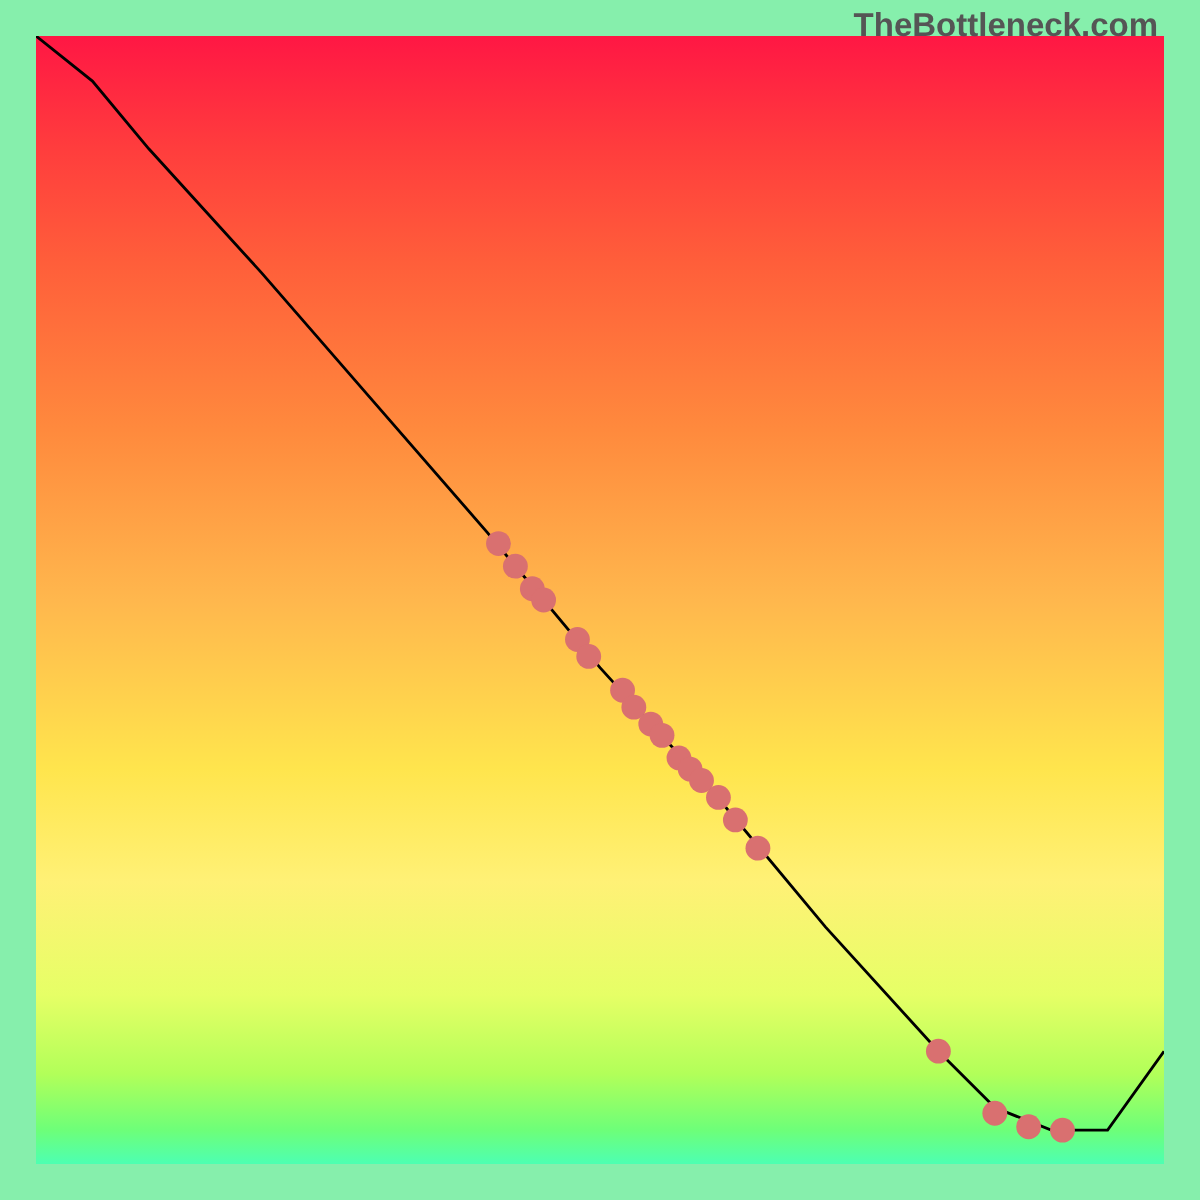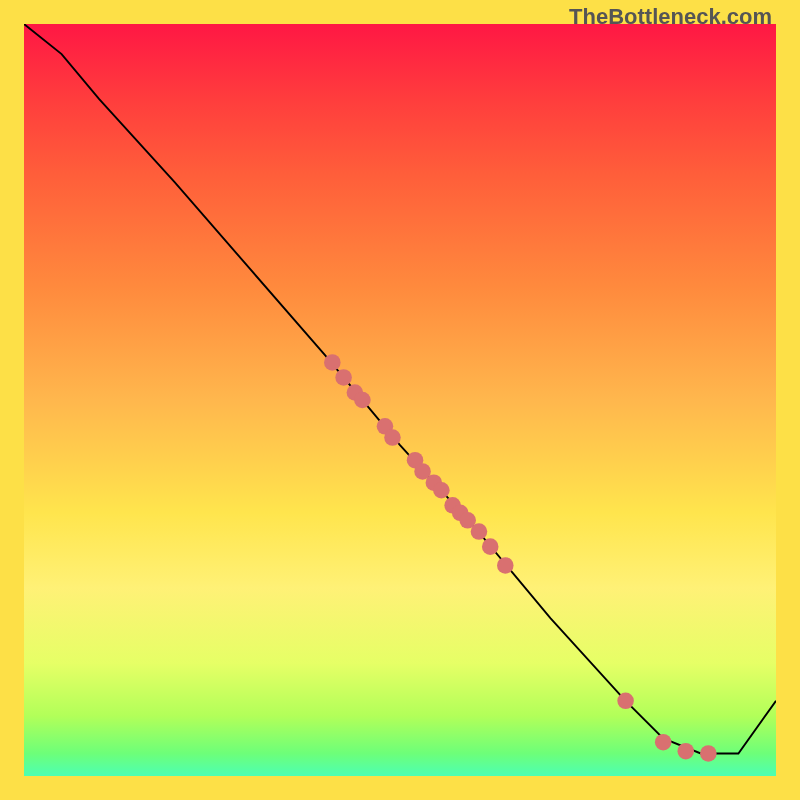--- a/index.html
+++ b/index.html
@@ -1,21 +1,21 @@
 <!DOCTYPE html>
 <html><head>
 <meta charset="utf-8">
 <style>
   * { margin: 0; padding: 0; box-sizing: border-box; }
   body { width: 800px; height: 800px; overflow: hidden; position: relative; font-family: Arial, sans-serif; }
   .chart-container {
     width: 800px;
     height: 800px;
     position: relative;
-    background: #fde047;
+    background: #86efac;
   }
   .plot-area {
     position: absolute;
     top: 24px;
     left: 24px;
     width: 752px;
     height: 752px;
     background: linear-gradient(to bottom,
       #ff1744 0%,
       #ff3d3d 10%,

